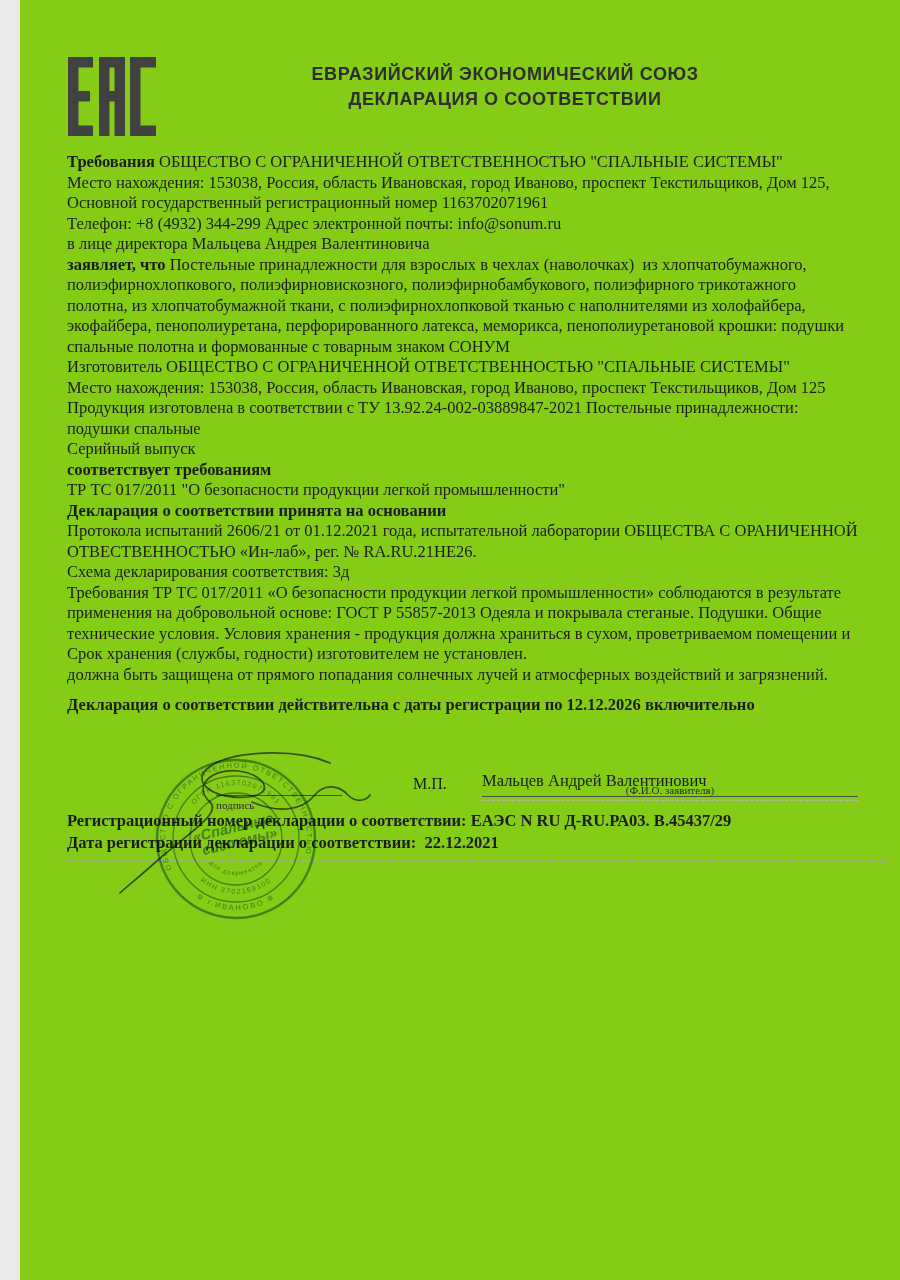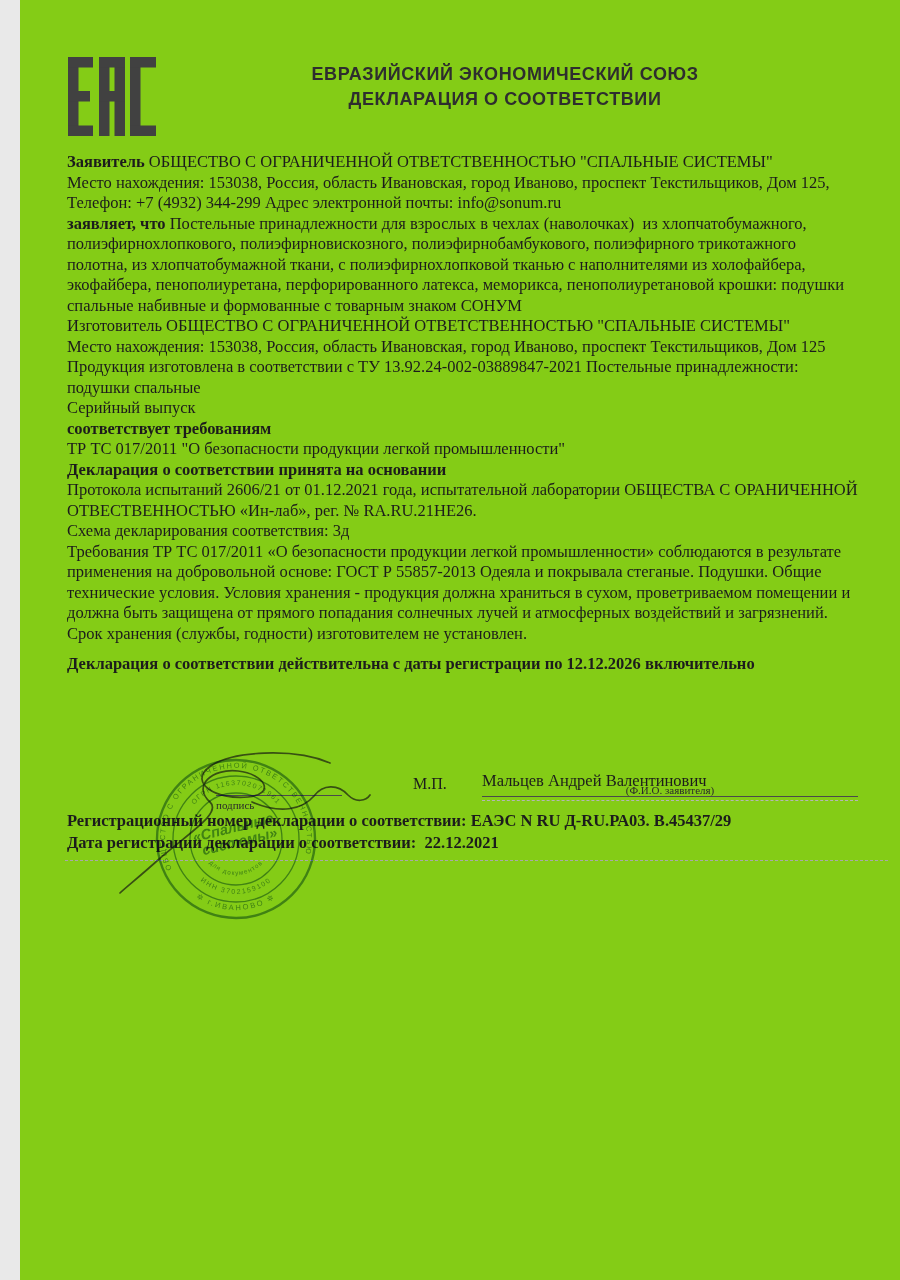--- a/index.html
+++ b/index.html
@@ -60,44 +60,46 @@
       <rect x="62" y="68.5" width="26" height="10.5"></rect>
     </g>
   </svg>
 
   <div class="title">
     <div>ЕВРАЗИЙСКИЙ ЭКОНОМИЧЕСКИЙ СОЮЗ</div>
     <div>ДЕКЛАРАЦИЯ О СООТВЕТСТВИИ</div>
   </div>
 
   <div class="doc-lines">
-      <div class="line"><b>Заявитель </b>ОБЩЕСТВО С ОГРАНИЧЕННОЙ ОТВЕТСТВЕННОСТЬЮ "СПАЛЬНЫЕ СИСТЕМЫ"</div>
+      <div class="line"><b>Требования </b>ОБЩЕСТВО С ОГРАНИЧЕННОЙ ОТВЕТСТВЕННОСТЬЮ "СПАЛЬНЫЕ СИСТЕМЫ"</div>
       <div class="line">Место нахождения: 153038, Россия, область Ивановская, город Иваново, проспект Текстильщиков, Дом 125,</div>
-      <div class="line">Телефон: +7 (4932) 344-299 Адрес электронной почты: info@sonum.ru</div>
+      <div class="line">Основной государственный регистрационный номер 1163702071961</div>
+      <div class="line">Телефон: +8 (4932) 344-299 Адрес электронной почты: info@sonum.ru</div>
+      <div class="line">в лице директора Мальцева Андрея Валентиновича</div>
       <div class="line"><b>заявляет, что </b>Постельные принадлежности для взрослых в чехлах (наволочках)  из хлопчатобумажного,</div>
       <div class="line">полиэфирнохлопкового, полиэфирновискозного, полиэфирнобамбукового, полиэфирного трикотажного</div>
       <div class="line">полотна, из хлопчатобумажной ткани, с полиэфирнохлопковой тканью с наполнителями из холофайбера,</div>
       <div class="line">экофайбера, пенополиуретана, перфорированного латекса, меморикса, пенополиуретановой крошки: подушки</div>
-      <div class="line">спальные набивные и формованные с товарным знаком СОНУМ</div>
+      <div class="line">спальные полотна и формованные с товарным знаком СОНУМ</div>
       <div class="line">Изготовитель ОБЩЕСТВО С ОГРАНИЧЕННОЙ ОТВЕТСТВЕННОСТЬЮ "СПАЛЬНЫЕ СИСТЕМЫ"</div>
       <div class="line">Место нахождения: 153038, Россия, область Ивановская, город Иваново, проспект Текстильщиков, Дом 125</div>
       <div class="line">Продукция изготовлена в соответствии с ТУ 13.92.24-002-03889847-2021 Постельные принадлежности:</div>
       <div class="line">подушки спальные</div>
       <div class="line">Серийный выпуск</div>
       <div class="line"><b>соответствует требованиям</b></div>
       <div class="line">ТР ТС 017/2011 "О безопасности продукции легкой промышленности"</div>
       <div class="line"><b>Декларация о соответствии принята на основании</b></div>
       <div class="line">Протокола испытаний 2606/21 от 01.12.2021 года, испытательной лаборатории ОБЩЕСТВА С ОРАНИЧЕННОЙ</div>
       <div class="line">ОТВЕСТВЕННОСТЬЮ «Ин-лаб», рег. № RA.RU.21НЕ26.</div>
       <div class="line">Схема декларирования соответствия: 3д</div>
       <div class="line">Требования ТР ТС 017/2011 «О безопасности продукции легкой промышленности» соблюдаются в результате</div>
       <div class="line">применения на добровольной основе: ГОСТ Р 55857-2013 Одеяла и покрывала стеганые. Подушки. Общие</div>
       <div class="line">технические условия. Условия хранения - продукция должна храниться в сухом, проветриваемом помещении и</div>
+      <div class="line">Срок хранения (службы, годности) изготовителем не установлен.</div>
       <div class="line">должна быть защищена от прямого попадания солнечных лучей и атмосферных воздействий и загрязнений.</div>
-      <div class="line">Срок хранения (службы, годности) изготовителем не установлен.</div>
       <div class="line gap"><b>Декларация о соответствии действительна с даты регистрации по 12.12.2026 включительно</b></div>
     </div>
 
   <div class="sig-line-left"></div>
   <div class="sig-label">подпись</div>
   <div class="mp">М.П.</div>
   <div class="name-block">Мальцев Андрей Валентинович</div>
   <div class="name-line"></div>
   <div class="name-line2"></div>
   <div class="fio-label">(Ф.И.О. заявителя)</div>

